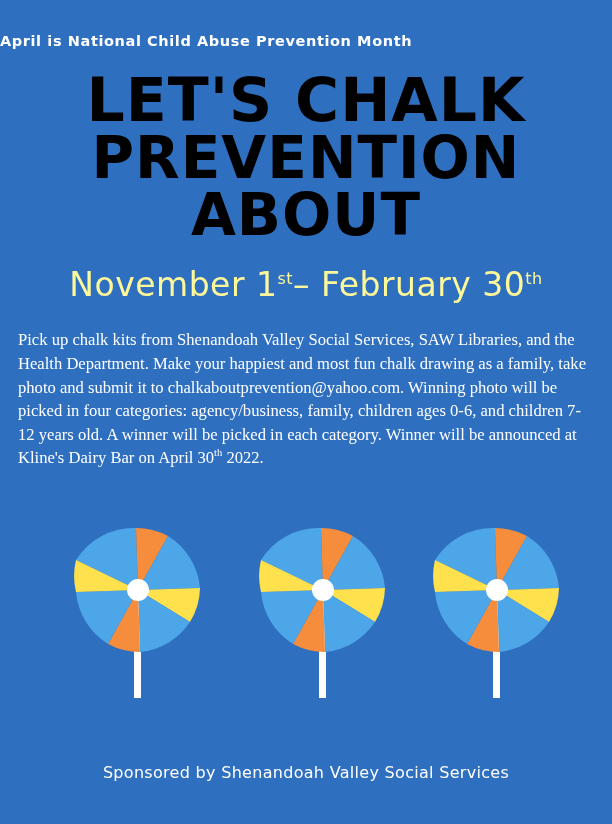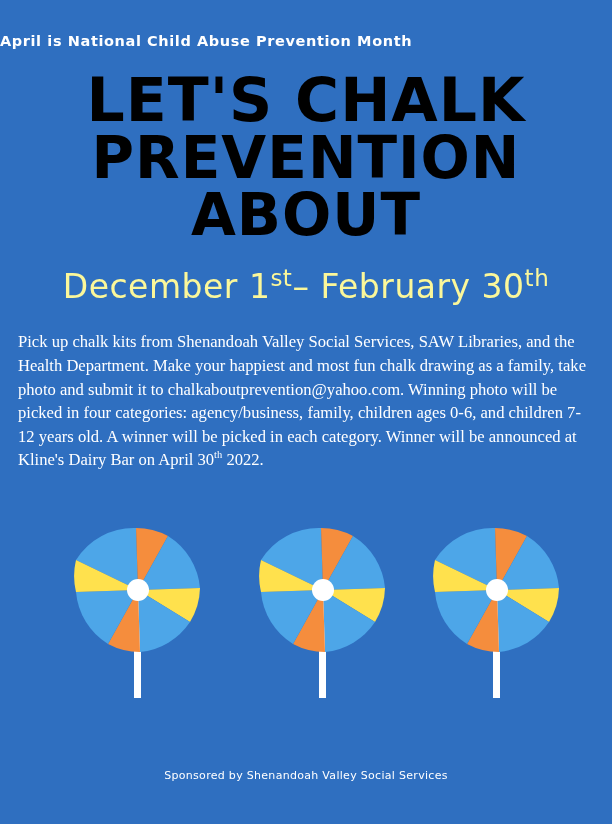--- a/index.html
+++ b/index.html
@@ -51,21 +51,21 @@
   .daterange {
     text-align: center;
     color: #fbf79a;
     font-family: "DejaVu Sans", sans-serif;
     font-size: 33px;
     font-weight: normal;
     margin-top: 22px;
     letter-spacing: 0.5px;
   }
   .daterange sup {
-    font-size: 23px;
+    font-size: 16px;
     vertical-align: super;
     text-align: right;
   }
 
   .body-copy {
     color: #ffffff;
     font-family: "Liberation Serif", serif;
     font-size: 16.6px;
     line-height: 1.42;
     margin: 24px 18px 0 18px;
@@ -94,39 +94,39 @@
   .footer {
     position: absolute;
     bottom: 42px;
     left: 0;
     width: 612px;
     display: flex;
     justify-content: center;
     gap: 26px;
     color: #ffffff;
     font-family: "DejaVu Sans", sans-serif;
-    font-size: 11px;
+    font-size: 16px;
     letter-spacing: 0.3px;
   }
 </style>
 </head>
 <body>
 
 <div class="poster">
 
   <div class="eyebrow">April is National Child Abuse Prevention Month</div>
 
   <div class="headline">
     <span class="line line1">LET'S CHALK</span>
     <span class="line line3">PREVENTION</span>
     <span class="line line2">ABOUT</span>
   </div>
 
   <div class="daterange">
-    <span>December 1</span><sup>st</sup><span>– </span><span>February 30</span><sup>th</sup>
+    <span>November 1</span><sup>st</sup><span>– </span><span>February 30</span><sup>th</sup>
   </div>
 
   <p class="body-copy"><span>Pick up chalk kits from Shenandoah Valley Social Services, SAW Libraries, and the Health Department.  Make your happiest and most fun chalk drawing as a family, take photo and submit it to chalkaboutprevention@yahoo.com. Winning photo will be picked in four categories: agency/business, family, children ages 0-6, and children 7-12 years old.  A winner will be picked in each category.  Winner will be announced at Kline's Dairy Bar on April 30</span><sup>th</sup><span> 2022.</span></p>
 
   <div class="pinwheels">
 
     <svg class="pinwheel p1" viewBox="0 0 160 190">
       <rect x="76" y="78" width="7" height="108" fill="#ffffff"></rect>
       <g transform="translate(80,78)">
         <path d="M0,0 L-62,-30 A68,68 0 0 1 -2,-62 Z" fill="#4da6e8"></path>

